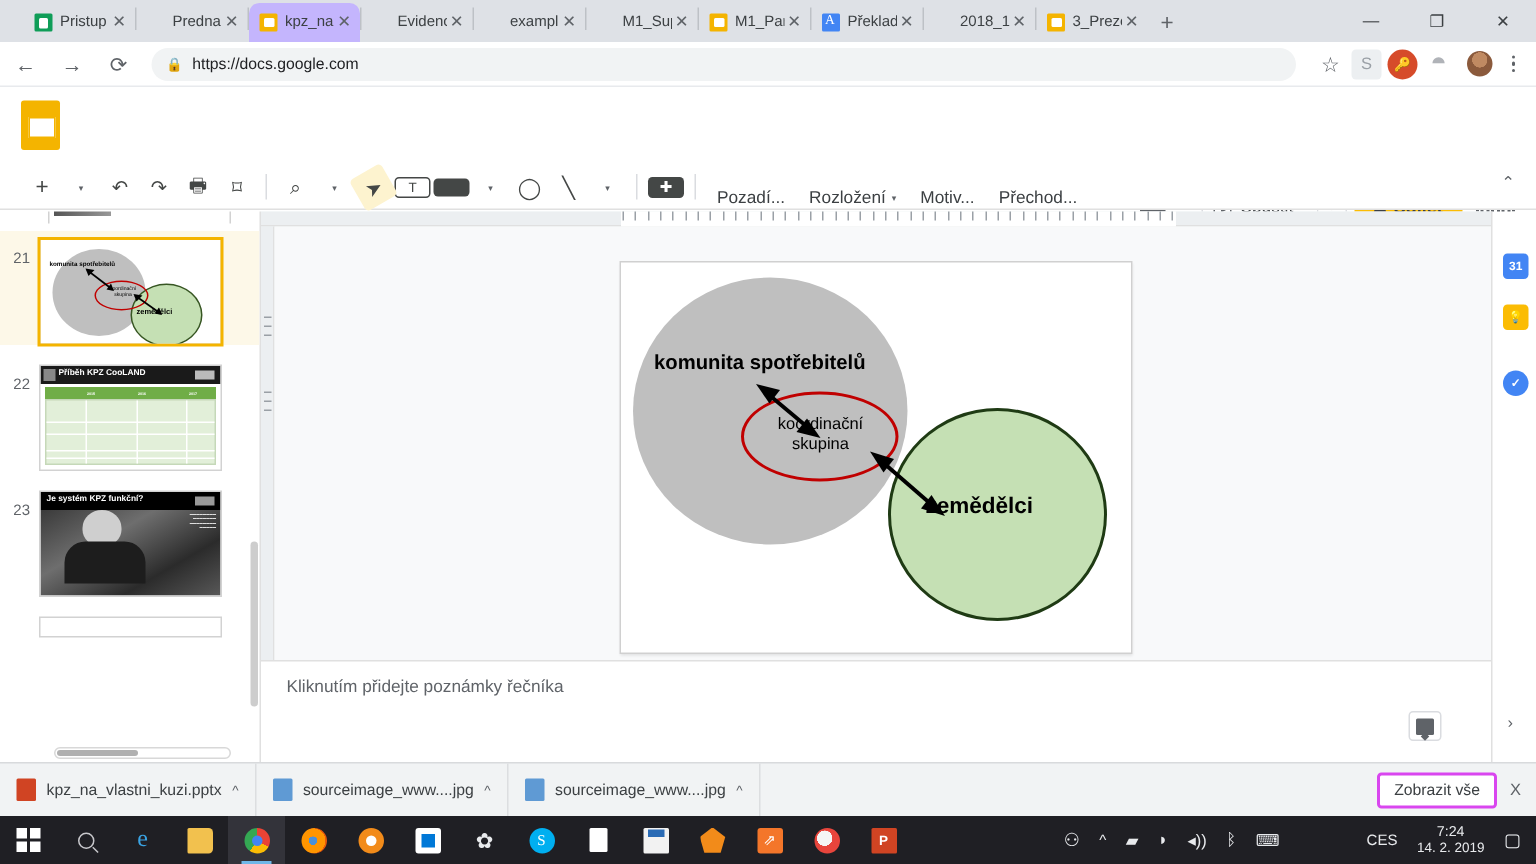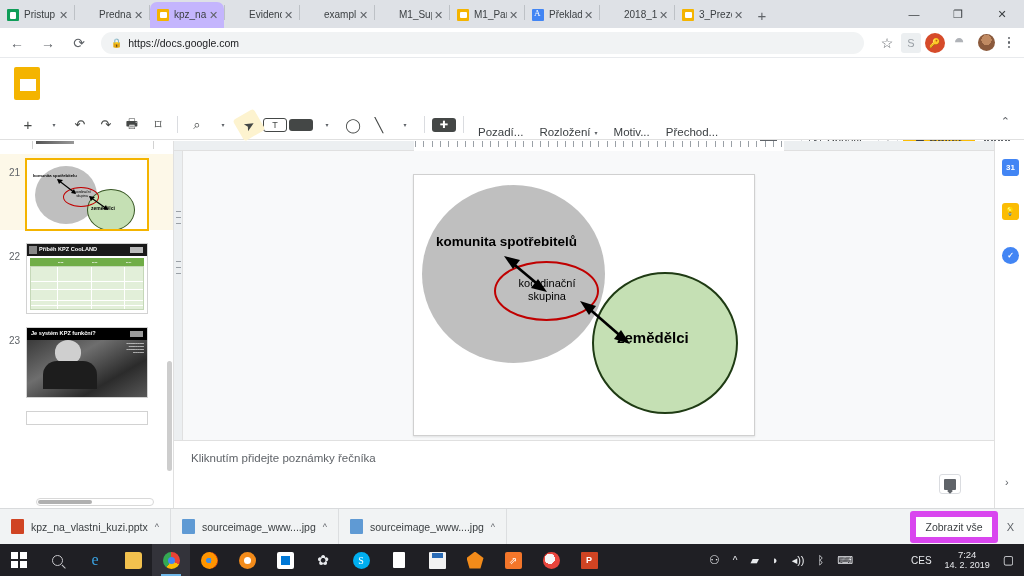--- a/index.html
+++ b/index.html
@@ -380,21 +380,21 @@
   
   #siderail {
     position: absolute; right: 0; top: 141px; width: 30px; bottom: 68px;
     background: #fff; border-left: 1px solid #e0e0e0;
   }
   .railico {
     position: absolute; left: 7px; width: 17px; height: 17px; border-radius: 3px;
     font-size: 8px; color: #fff; display: flex; align-items: center;
     justify-content: center; font-weight: bold;
   }
-  #rail-calendar { top: 18px; background: #4285f4; }
+  #rail-calendar { top: 28px; background: #4285f4; }
   #rail-keep { top: 62px; background: #fbbc04; }
   #rail-tasks { top: 106px; background: #4285f4; border-radius: 50%; }
   #rail-expand {
     position: absolute; left: 10px; bottom: 20px; font-size: 11px; color: #5f6368;
   }
 
   
   #shelf {
     position: absolute; left: 0; bottom: 32px; width: 1024px; height: 36px;
     background: #f1f3f4; border-top: 1px solid #d8dadc;
@@ -404,21 +404,21 @@
     display: flex; align-items: center; height: 36px; padding: 0 11px;
     gap: 7px; font-size: 10.5px; color: #3c4043;
     border-right: 1px solid #dcdee0;
   }
   .dlicon { width: 13px; height: 15px; flex: 0 0 13px; border-radius: 1px; }
   .dlicon.ppt { background: #d04423; }
   .dlicon.jpg { background: #5f9ad4; }
   .dlcaret { font-size: 9px; color: #5f6368; }
   #shelf-showall {
     margin-left: auto; font-size: 10.5px; color: #3c4043;
-    border: 6px solid #d946ef; border-radius: 3px; padding: 4px 9px;
+    border: 2px solid #d946ef; border-radius: 3px; padding: 4px 9px;
     background: #fff;
   }
   #shelf-close { font-size: 11px; color: #5f6368; padding: 0 10px 0 9px; }
 
   
   #taskbar {
     position: absolute; left: 0; bottom: 0; width: 1024px; height: 32px;
     background: #1f1f24; display: flex; align-items: center;
   }
   .tbicon {
@@ -434,21 +434,21 @@
   #tray { margin-left: auto; display: flex; align-items: center; gap: 13px;
           padding-right: 10px; color: #e8eaed; font-size: 11px; }
   #clock { text-align: center; line-height: 11px; font-size: 9px; }
   #clock b { display: block; font-weight: normal; font-size: 9.5px; }
 </style>
 </head>
 <body>
 
 <div id="tabstrip">
 
-  <div id="tabs-container" style="display:flex;align-items:flex-start;">
+  <div id="tabs-container" style="display:flex;align-items:flex-start;margin-left:16px;">
       <div class="tab">
         <span class="favicon fav-sheets"></span>
         <span class="tlabel">Pristup</span>
         <span class="tclose">✕</span>
       </div>
       <div class="tabsep"></div>
       <div class="tab">
         <span class="favicon fav-drive"></span>
         <span class="tlabel">Predna</span>
         <span class="tclose">✕</span>

